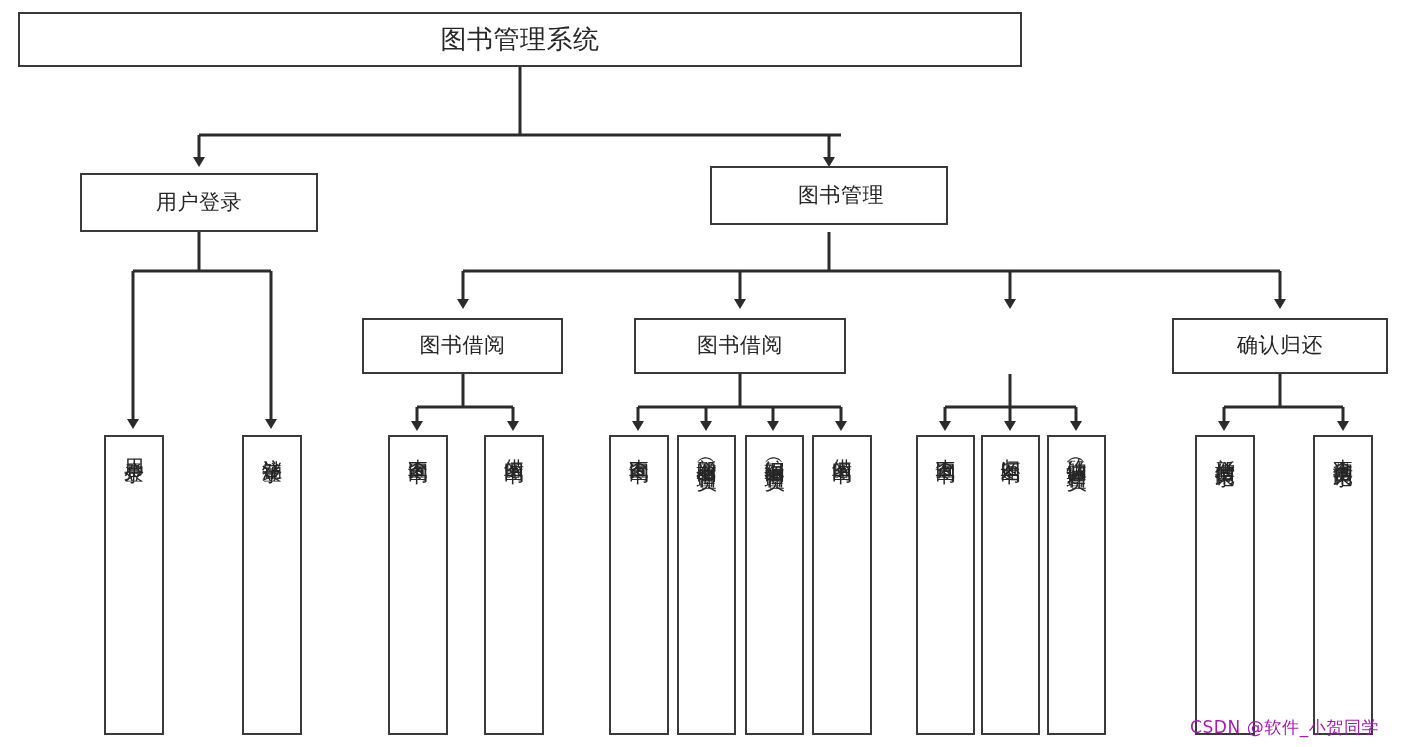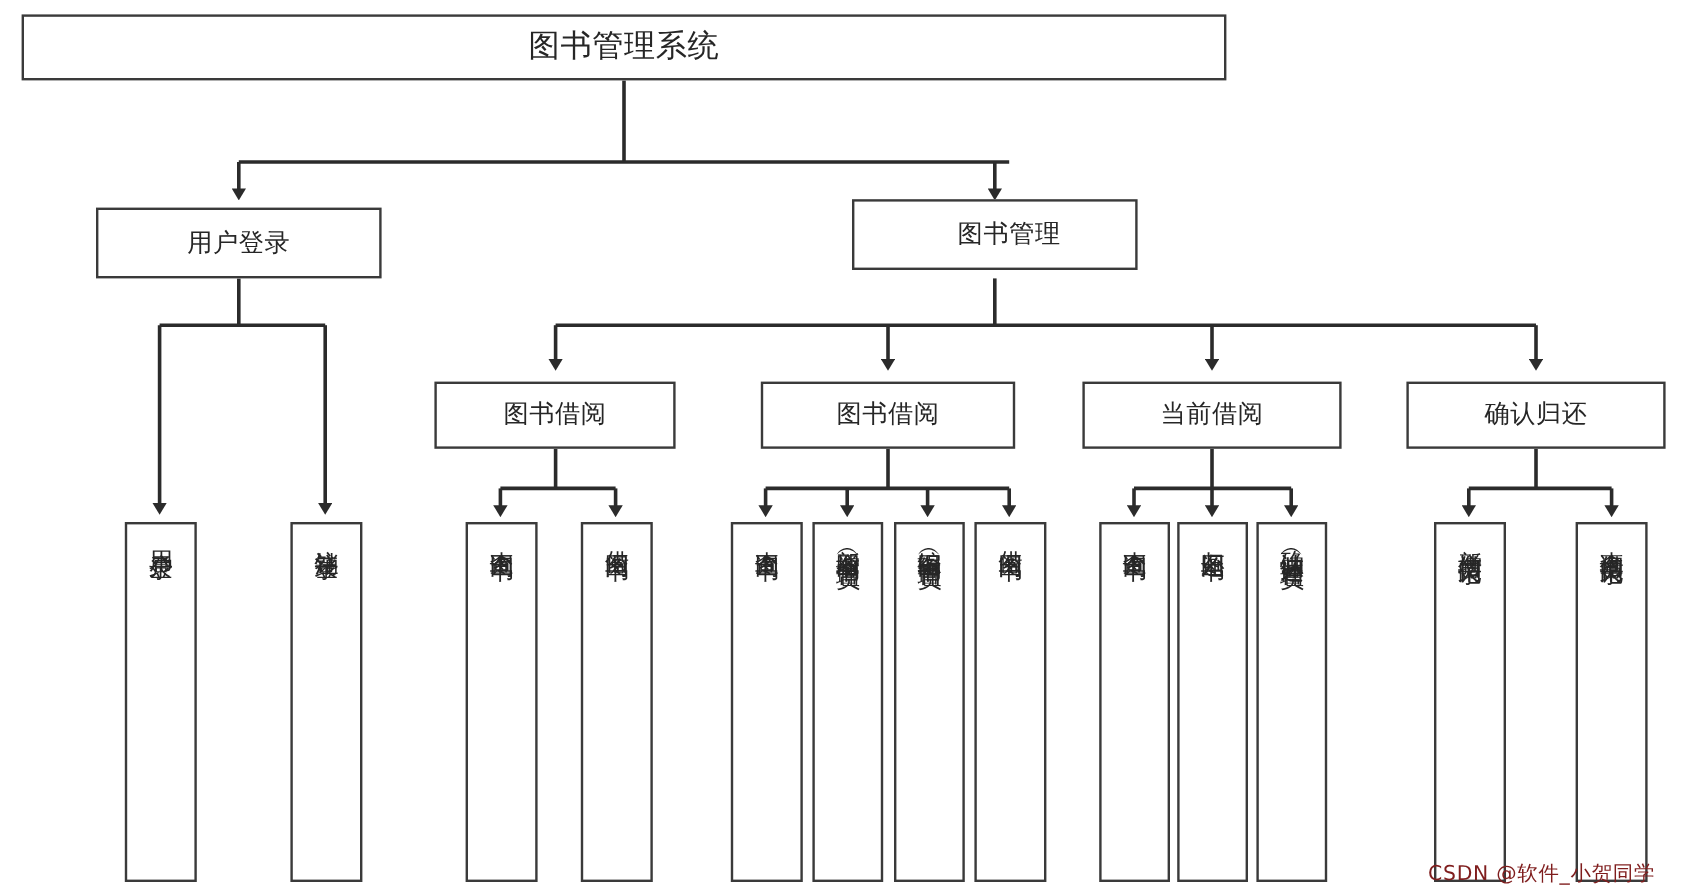--- a/index.html
+++ b/index.html
@@ -64,21 +64,21 @@
     line-height: 1.16;
     letter-spacing: 2px;
     white-space: pre-line;
     max-height: 286px;
   }
   .node.v.tall .label {
     max-height: 292px;
   }
   .watermark {
     position: absolute;
-    color: #7f1d1d;
+    color: #a21caf;
     font-size: 17px;
     letter-spacing: 0.6px;
     white-space: nowrap;
     z-index: 3;
     font-family: "DejaVu Sans", "Liberation Sans", sans-serif;
   }
 </style>
 </head>
 <body>
 
@@ -144,23 +144,20 @@
   <div class="node h" style="left:710px; top:166px; width:238px; height:59px;padding-left:24px;">
     <span class="label">图书管理</span>
   </div>
 
   <div class="node h" style="left:362px; top:318px; width:201px; height:56px;">
     <span class="label">图书借阅</span>
   </div>
   <div class="node h" style="left:634px; top:318px; width:212px; height:56px;">
     <span class="label">图书借阅</span>
   </div>
-  <div class="node h" style="left:902px; top:318px; width:216px; height:56px;">
-    <span class="label">当前借阅</span>
-  </div>
   <div class="node h" style="left:1172px; top:318px; width:216px; height:56px;">
     <span class="label">确认归还</span>
   </div>
 
   <div class="node v" style="left:104px; top:435px; width:60px; height:300px;">
     <span class="label">用户登录</span>
   </div>
   <div class="node v" style="left:242px; top:435px; width:60px; height:300px;">
     <span class="label">注销登录</span>
   </div>

